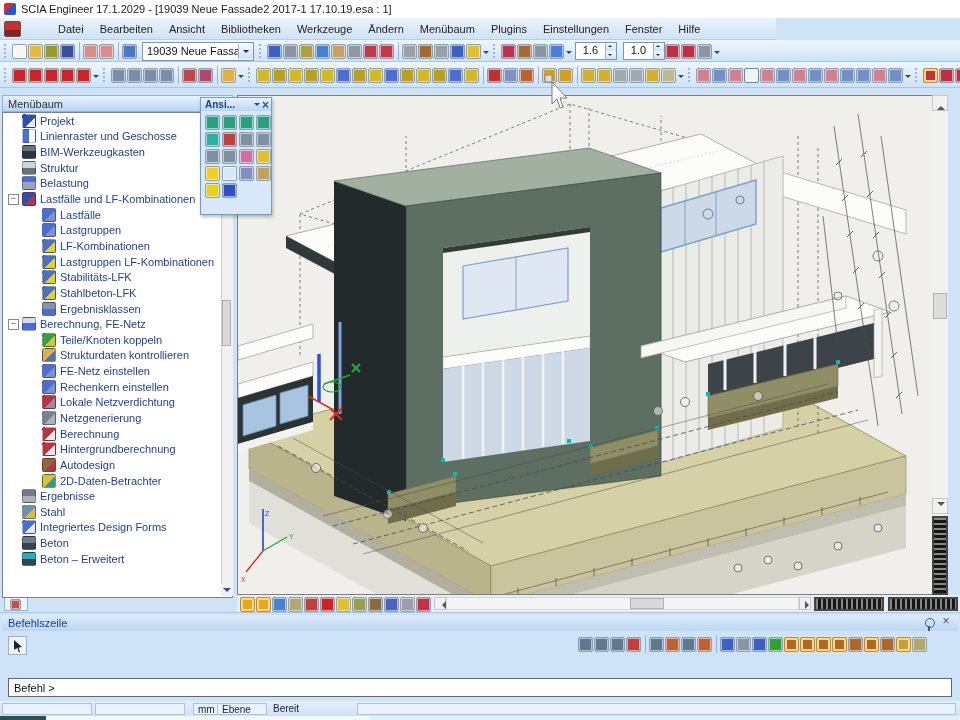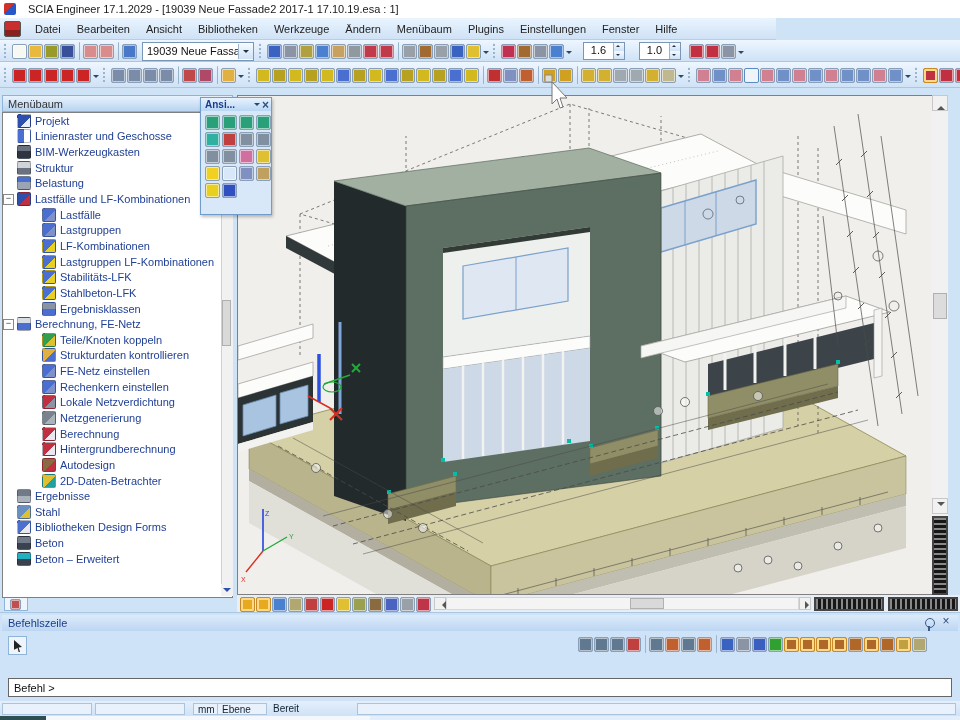--- a/index.html
+++ b/index.html
@@ -1,50 +1,50 @@
 <!DOCTYPE html>
 <html style="--canvas: #f1efec; --tanTop: #d6d0a6; --tanL: #b9b48c; --tanR: #c9c49d; --bandL: #b2afa0; --bandR: #c0beb0; --grayL: #e0dfd8; --grayR: #d6d4c8; --wallFront: #5d6e63; --wallDark: #232a2c; --wallTop: #a2b0a2; --slab: #fcfcfb; --slabEdge: #9a9a96; --screen: #ebebe8; --glass: #cdd9e6; --glassFrame: #7aa0cc; --glassBlue: #a9c4e0; --mull: #f2f3f1; --shadow: #3d4449; --pier: #908e67; --pierDark: #6f6d4c; --node: #00c0a8; --dim: #4a4a46; --dash: #5a5a55; --sel: #2b50dd; --selLight: #7ea6dd; --ax: #d83020; --ay: #22aa3a; --az: #2742e0;"><head>
 <meta charset="utf-8">
 <style>
   html,body{margin:0;padding:0;background:#9aa0a8;}
   #win{position:relative;width:960px;height:720px;background:#cfe3f7;overflow:hidden;
        font-family:"Liberation Sans","DejaVu Sans",sans-serif;font-size:11px;color:#1a1a1a;}
   .abs{position:absolute;}
   
-  #titlebar{left:0;top:0;width:960px;height:18px;background:#ffffff;display:flex;align-items:center;gap:12px;padding-left:4px;box-sizing:border-box;}
+  #titlebar{left:0;top:0;width:960px;height:18px;background:#ffffff;display:flex;align-items:center;gap:5px;padding-left:4px;box-sizing:border-box;}
   #app-logo{width:12px;height:12px;background:linear-gradient(135deg,#d03028 45%,#2858c8 45%);border-radius:2px;}
-  #menubar{left:0;top:18px;width:776px;height:22px;background:linear-gradient(#eaf4fe,#cfe2f6);display:flex;align-items:center;border-bottom:1px solid #b6cfe8;box-sizing:border-box;}
+  #menubar{left:0;top:18px;width:776px;height:22px;background:linear-gradient(#eaf4fe,#cfe2f6);display:flex;align-items:center;border-bottom:1px solid #b6cfe8;box-sizing:border-box;gap:23px;}
   #menu-logo{width:15px;height:14px;margin:0 6px 0 4px;background:linear-gradient(180deg,#c83030 55%,#8a2020 55%);border:1px solid #555;border-radius:2px;}
   .mitem{padding:3px 8px;color:#222;}
   .toolrow{left:0;width:960px;background:linear-gradient(#eef6ff,#cfe2f6);border-bottom:1px solid #aac6e0;box-sizing:border-box;display:flex;align-items:center;padding:2px 2px 1px 3px;flex-wrap:nowrap;}
   #toolbar1{top:40px;height:22px;}
   #toolbar2{top:62px;height:26px;}
   .tbi{display:inline-block;width:13px;height:13px;margin:1px 1px 0 0;border:1px solid #8aa0b8;border-radius:2px;box-shadow:inset 0 0 0 1px rgba(255,255,255,.55);flex:0 0 auto;}
   .tbi.sep{width:0;height:18px;border:none;border-left:1px solid #9ab4cc;box-shadow:none;background:transparent;margin:0 3px;}
   .tbi.grip{width:3px;height:18px;border:none;border-left:2px dotted #9ab4cc;box-shadow:none;background:transparent;margin:0 3px 0 1px;}
   .tbi.dd{width:9px;height:16px;border:none;box-shadow:none;background:transparent;position:relative;}
   .tbi.dd::after{content:"";position:absolute;left:1px;top:7px;border:3px solid transparent;border-top-color:#2a4a6a;}
   .tbi.p{border-color:#c88a28;box-shadow:inset 0 0 0 2px #fcd889;}
   .tbi.sel{border-color:#5a8ac0;box-shadow:inset 0 0 0 2px #eef4fc;}
   #proj-combo{display:flex;align-items:center;width:110px;height:17px;background:#fff;border:1px solid #7a96b6;margin:0 4px;flex:0 0 auto;}
   #proj-combo .val{flex:1;white-space:nowrap;overflow:hidden;padding-left:4px;color:#111;}
   #proj-combo .arr{width:14px;height:15px;background:linear-gradient(#f4f9ff,#cfe2f6);border-left:1px solid #9ab4cc;position:relative;}
   #proj-combo .arr::after{content:"";position:absolute;left:4px;top:6px;border:3px solid transparent;border-top-color:#234;}
-  .spinbox{display:flex;width:40px;height:16px;border:1px solid #7a96b6;background:#fff;margin:0 8px;flex:0 0 auto;}
+  .spinbox{display:flex;width:40px;height:16px;border:1px solid #7a96b6;background:#fff;margin:0 0;flex:0 0 auto;}
   .spinbox .sval{flex:1;text-align:center;padding-top:1px;color:#111;}
   .spinbox .btns{width:10px;display:flex;flex-direction:column;border-left:1px solid #9ab4cc;}
   .spinbox .btns i{flex:1;background:linear-gradient(#f4f9ff,#cfe2f6);position:relative;}
   .spinbox .btns i::after{content:"";position:absolute;left:2px;top:2px;border:2.5px solid transparent;}
   .spinbox .btns i.up::after{border-bottom-color:#234;top:0px;}
   .spinbox .btns i.dn::after{border-top-color:#234;top:3px;}
   
   #side-head{left:2px;top:95px;width:231px;height:17px;background:linear-gradient(#e8f2fd,#b9d5f0);border:1px solid #8fb4d8;box-sizing:border-box;padding:2px 0 0 5px;color:#333;}
   #tree{left:2px;top:112px;width:231px;height:486px;background:#fff;border:1px solid #808080;box-sizing:border-box;overflow:hidden;}
   .trow{display:flex;align-items:center;height:15.65px;white-space:nowrap;}
-  .trow.lvl0{} .trow.lvl1{padding-left:25px;}
+  .trow.lvl0{padding-left:5px;} .trow.lvl1{padding-left:25px;}
   .tbox{width:9px;height:9px;border:1px solid #888;background:#fff;color:#333;font-size:9px;line-height:7px;text-align:center;margin-right:3px;flex:0 0 auto;}
   .tbox.nob{visibility:hidden;}
   .ticon{width:12px;height:12px;border-radius:2px;border:1px solid rgba(0,0,0,.25);margin-right:4px;flex:0 0 auto;}
   .tlabel{color:#1f3f94;}
   #tree-scroll{left:221px;top:113px;width:11px;height:483px;background:#f1f1f1;border-left:1px solid #d0d0d0;}
   #tree-thumb{left:222px;top:300px;width:9px;height:46px;background:#d9d9d9;border:1px solid #b0b0b0;box-sizing:border-box;}
   #tree-darr{left:221px;top:584px;width:11px;height:12px;background:#f1f1f1;}
   #tree-darr::after{content:"";position:absolute;left:2px;top:4px;border:4px solid transparent;border-top-color:#2f4fae;}
   #side-tabs{left:2px;top:598px;width:231px;height:14px;background:#cfe3f7;}
   #side-tab1{left:4px;top:598px;width:24px;height:13px;background:#eef4fc;border:1px solid #8fb4d8;border-top:none;box-sizing:border-box;display:flex;justify-content:center;}
@@ -422,21 +422,21 @@
 
         <div class="trow lvl0">
           <span class="tbox nob">−</span>
           <span class="ticon" style="background: linear-gradient(135deg, rgb(106, 144, 192) 55%, rgb(224, 192, 48) 55%);"></span>
           <span class="tlabel">Stahl</span>
         </div>
 
         <div class="trow lvl0">
           <span class="tbox nob">−</span>
           <span class="ticon" style="background: linear-gradient(135deg, rgb(74, 111, 208) 55%, rgb(232, 232, 240) 55%);"></span>
-          <span class="tlabel">Bibliotheken Design Forms</span>
+          <span class="tlabel">Integriertes Design Forms</span>
         </div>
 
 
         <div class="trow lvl0">
           <span class="tbox nob">−</span>
           <span class="ticon" style="background: linear-gradient(rgb(112, 122, 136) 50%, rgb(58, 66, 80) 50%);"></span>
           <span class="tlabel">Beton</span>
         </div>
 
         <div class="trow lvl0">

